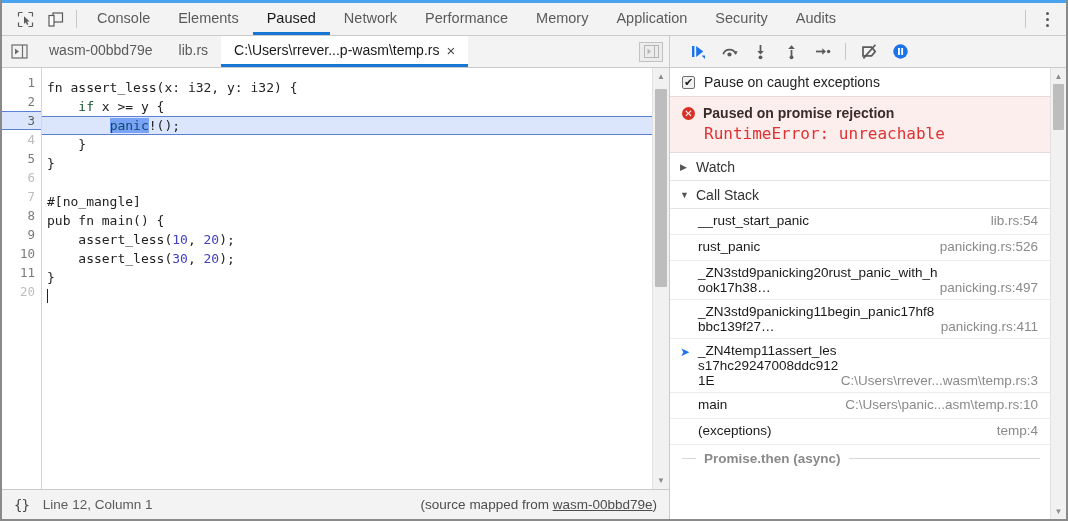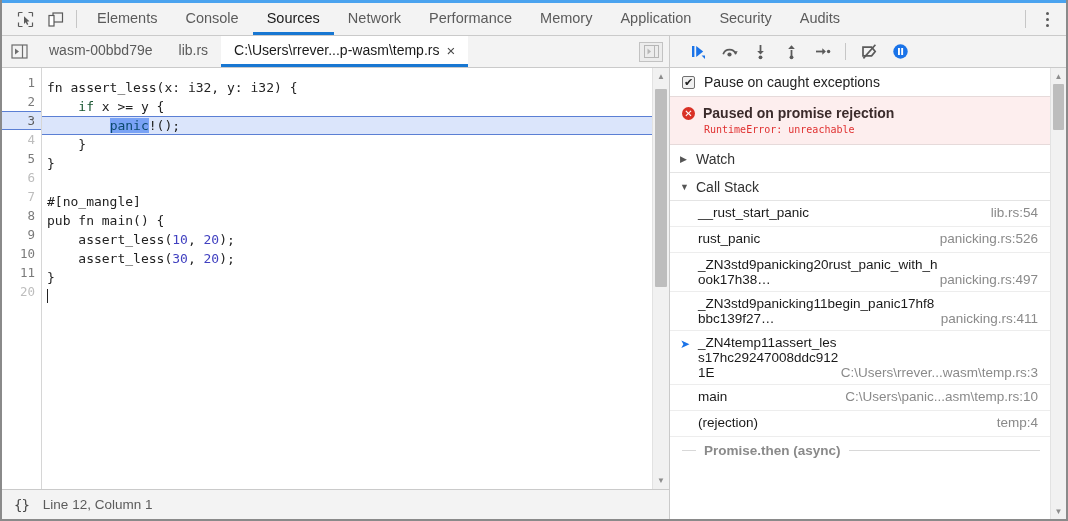--- a/index.html
+++ b/index.html
@@ -332,21 +332,21 @@
   }
   .err-badge {
     width: 13px; height: 13px; border-radius: 50%;
     background: #d93025; color: #fff;
     font-size: 10px; line-height: 13px; text-align: center;
     font-weight: bold; flex: 0 0 auto;
     font-family: "DejaVu Sans", sans-serif;
   }
   .paused-sub {
     font-family: "DejaVu Sans Mono", monospace;
-    font-size: 10px;
+    font-size: 16px;
     color: #e03131;
     margin-top: 3px;
     margin-left: 22px;
   }
   .section-hdr {
     flex: 0 0 auto;
     height: 28px;
     display: flex; align-items: center;
     gap: 7px;
     padding-left: 10px;
@@ -456,23 +456,23 @@
         <path d="M7 5.2l5.4 5.1-2.4.35 1.35 2.7-1.3.65-1.35-2.75-1.7 1.75z" fill="currentColor"></path>
       </svg>
     </div>
     <div class="tool-icon">
       <svg width="17" height="17" viewBox="0 0 17 17">
         <rect x="6" y="2" width="9.5" height="9" fill="none" stroke="currentColor" stroke-width="1.2"></rect>
         <rect x="2" y="4.5" width="5" height="10.5" fill="#fff" stroke="currentColor" stroke-width="1.2"></rect>
       </svg>
     </div>
     <div class="vsep"></div>
+    <div class="dtab">Console</div>
     <div class="dtab">Elements</div>
-    <div class="dtab">Console</div>
-    <div class="dtab active">Sources</div>
+    <div class="dtab active">Paused</div>
     <div class="dtab">Network</div>
     <div class="dtab">Performance</div>
     <div class="dtab">Memory</div>
     <div class="dtab">Application</div>
     <div class="dtab">Security</div>
     <div class="dtab">Audits</div>
     <div class="tabs-right">
       <div class="vsep"></div>
       <div class="kebab">
         <span></span>
@@ -538,20 +538,23 @@
           <div class="track">
             <div class="thumb"></div>
           </div>
           <div class="arrow">▼</div>
         </div>
       </div>
 
       <div class="statusbar">
         <span class="braces">{}</span>
         <span>Line 12, Column 1</span>
+        <span class="status-right">
+          <span>(source mapped from </span><a href="#">wasm-00bbd79e</a><span>)</span>
+        </span>
       </div>
     </div>
 
     <div class="right-pane">
 
       <div class="dbg-toolbar">
         <div class="dbgbtn">
           <svg width="19" height="19" viewBox="0 0 19 19">
             <rect x="3" y="4" width="2.4" height="11" fill="#1a73e8"></rect>
             <path d="M7.2 4l7 5.5-7 5.5z" fill="#1a73e8"></path>
@@ -648,21 +651,21 @@
               <div class="stack-row wrapped">
                 <span class="arrow-marker">➤</span>
                 <span class="stack-fn">_ZN4temp11assert_less17hc29247008ddc9121E</span>
                 <span class="stack-loc">C:\Users\rrever...wasm\temp.rs:3</span>
               </div>
               <div class="stack-row">
                 <span class="stack-fn">main</span>
                 <span class="stack-loc">C:\Users\panic...asm\temp.rs:10</span>
               </div>
               <div class="stack-row">
-                <span class="stack-fn">(rejection)</span>
+                <span class="stack-fn">(exceptions)</span>
                 <span class="stack-loc">temp:4</span>
               </div>
               <div class="async-row">
                 <span class="line short"></span>
                 <span>Promise.then (async)</span>
                 <span class="line"></span>
               </div>
             </div>
         </div>
 

